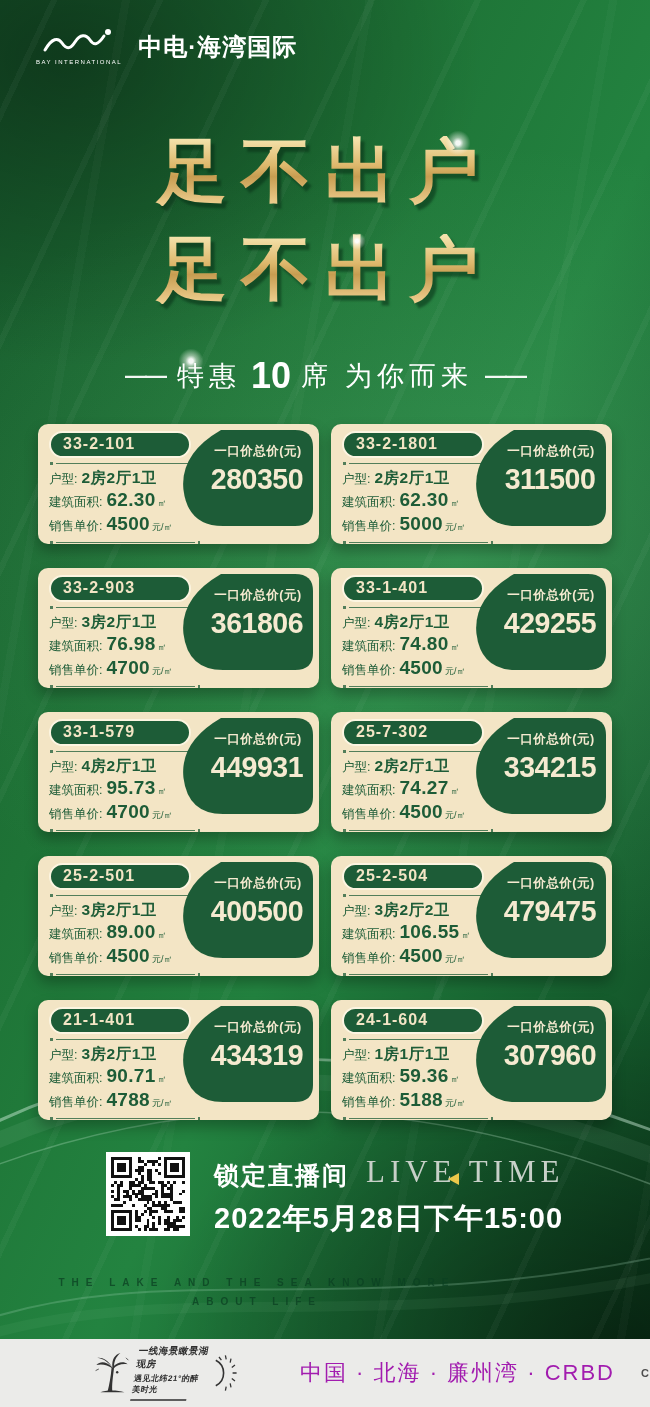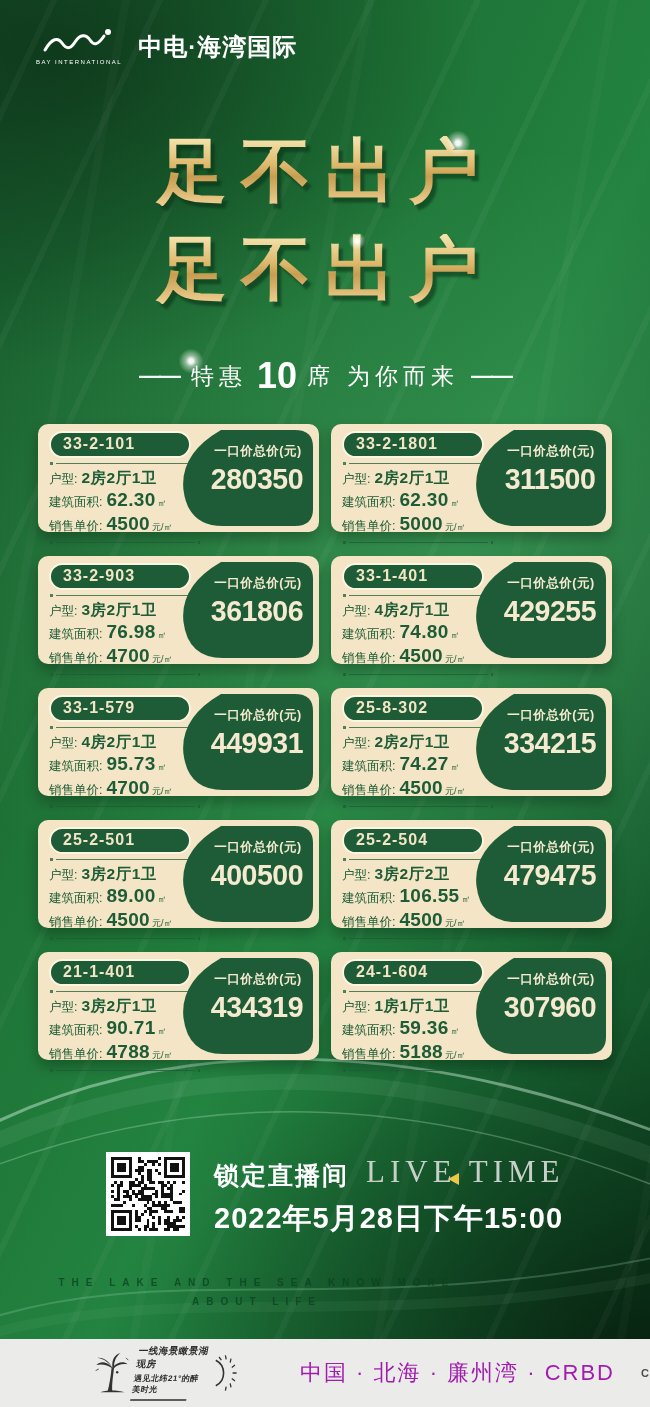--- a/index.html
+++ b/index.html
@@ -29,25 +29,25 @@
     background:linear-gradient(180deg,#f4e2ab 4%,#ddb86c 42%,#c79d51 58%,#f0d192 100%);
     -webkit-background-clip:text;background-clip:text;color:transparent;
     filter:drop-shadow(4px 5px 1px rgba(8,48,22,.55));}
   .title1{top:136px;}
   .title2{top:234px;}
   .sparkle{position:absolute;width:26px;height:26px;border-radius:50%;z-index:6;pointer-events:none;
     background:radial-gradient(circle,rgba(255,255,255,.95) 0 12%,rgba(255,255,250,.5) 30%,transparent 68%);}
   
   .subtitle{position:absolute;top:346px;left:0;width:650px;display:flex;justify-content:center;align-items:center;gap:12px;color:#fff;z-index:4;}
   .sub-dash{font-size:22px;letter-spacing:-2px;font-weight:bold;opacity:.95;}
-  .sub-text{font-size:23px;letter-spacing:5px;font-weight:500;}
+  .sub-text{font-size:27px;letter-spacing:5px;font-weight:500;}
   .sub-count{font-size:36px;font-weight:bold;line-height:1;margin:12px -2px;}
   
   .grid{position:absolute;top:424px;left:38px;width:574px;display:grid;grid-template-columns:281px 281px;gap:24px 12px;z-index:4;}
-  .card{position:relative;height:108px;background:#f3e5c5;border-radius:10px;box-shadow:0 7px 14px rgba(0,0,0,.28);}
+  .card{position:relative;height:120px;background:#f3e5c5;border-radius:10px;box-shadow:0 7px 14px rgba(0,0,0,.28);}
   .card-left{position:absolute;left:11px;top:7px;width:152px;}
   .pill{box-sizing:border-box;width:142px;background:#1d5c37;border:2px solid #fcf5e1;border-radius:14px;
     color:#f3e5c5;font-weight:bold;font-size:16px;letter-spacing:1px;padding:2px 0 3px 12px;}
   .sep{display:flex;align-items:center;color:#1d5c37;opacity:.75;margin:4px 1px 3px 1px;}
   .sep i{display:block;}
   .sep .dot{width:2.5px;height:2.5px;background:currentColor;}
   .sep .line{flex:1;height:1px;background:currentColor;margin:0 3px;}
   .row{display:flex;align-items:baseline;color:#1d5c37;line-height:1.3;white-space:nowrap;}
   .row .lbl{font-size:12.5px;}
   .row .val{font-weight:bold;font-size:15.5px;margin-left:4px;letter-spacing:.5px;}
@@ -294,21 +294,21 @@
         <svg viewBox="0 0 132 96">
           <path d="M 40 0 H 114 Q 132 0 132 17 V 79 Q 132 96 114 96 H 42 Q 7 96 2.5 60 Q -1.5 24 40 0 Z" fill="#1d5c37"></path>
         </svg>
         <div class="blob-label">一口价总价(元)</div>
         <div class="blob-price">449931</div>
       </div>
     </div>
 
     <div class="card">
       <div class="card-left">
-        <div class="pill"><span>25-8-302</span></div>
+        <div class="pill"><span>25-7-302</span></div>
         <div class="sep">
             <i class="dot"></i>
             <i class="line"></i>
             <i class="dot"></i>
           </div>
         <div class="row">
           <span class="lbl">户型:</span>
           <span class="val">2房2厅1卫</span>
         </div>
         <div class="row">

